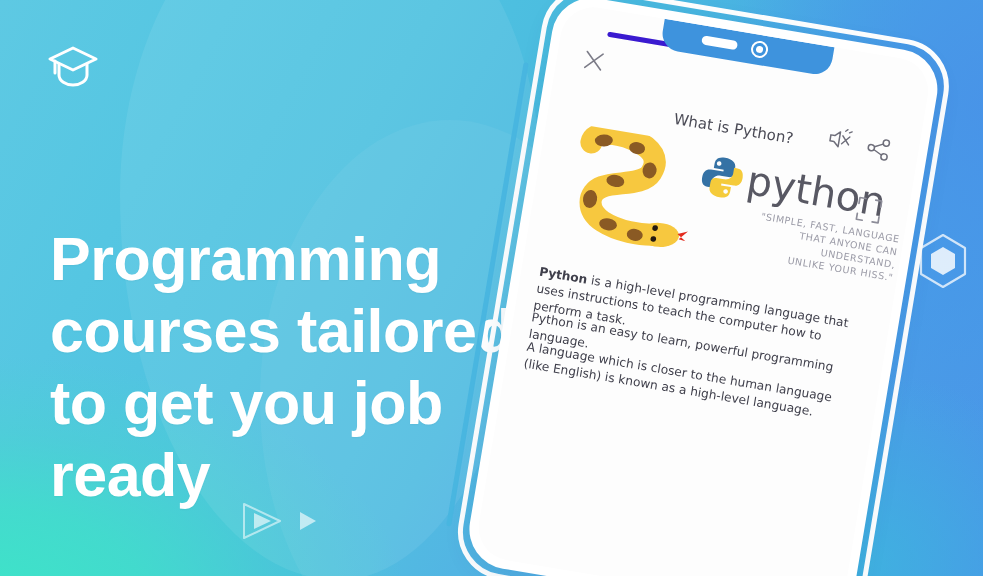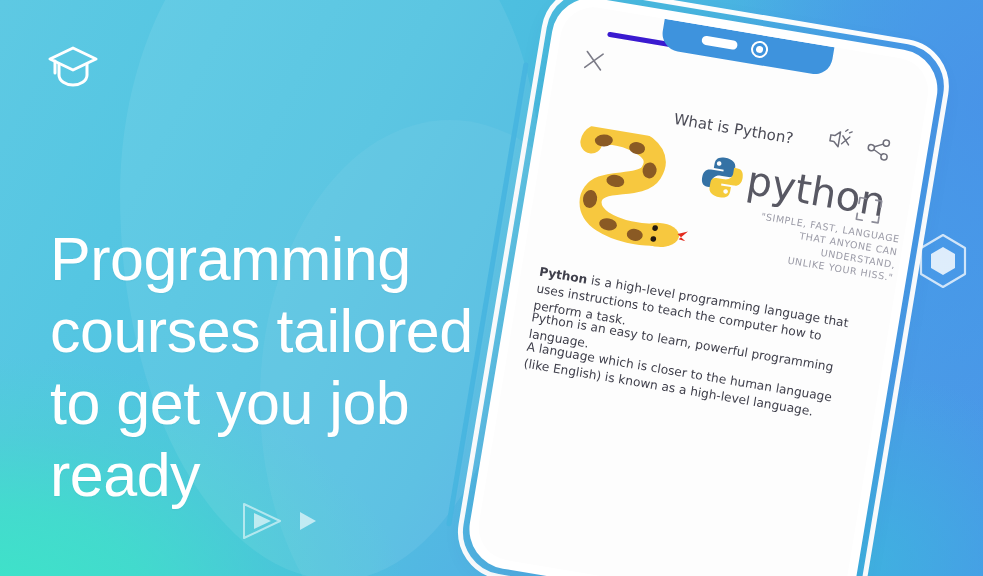--- a/index.html
+++ b/index.html
@@ -81,21 +81,21 @@
 
   
   .headline {
     position: absolute;
     left: 50px;
     top: 182px;
     width: 520px;
     color: #ffffff;
     font-size: 61px;
     line-height: 72px;
-    font-weight: 400;
+    font-weight: 700;
     letter-spacing: -0.5px;
     white-space: pre-line;
     text-shadow: 0 1px 2px rgba(0,0,0,0.04);
   }
 
   
   .play-group {
     position: absolute;
     left: 240px;
     top: 500px;

